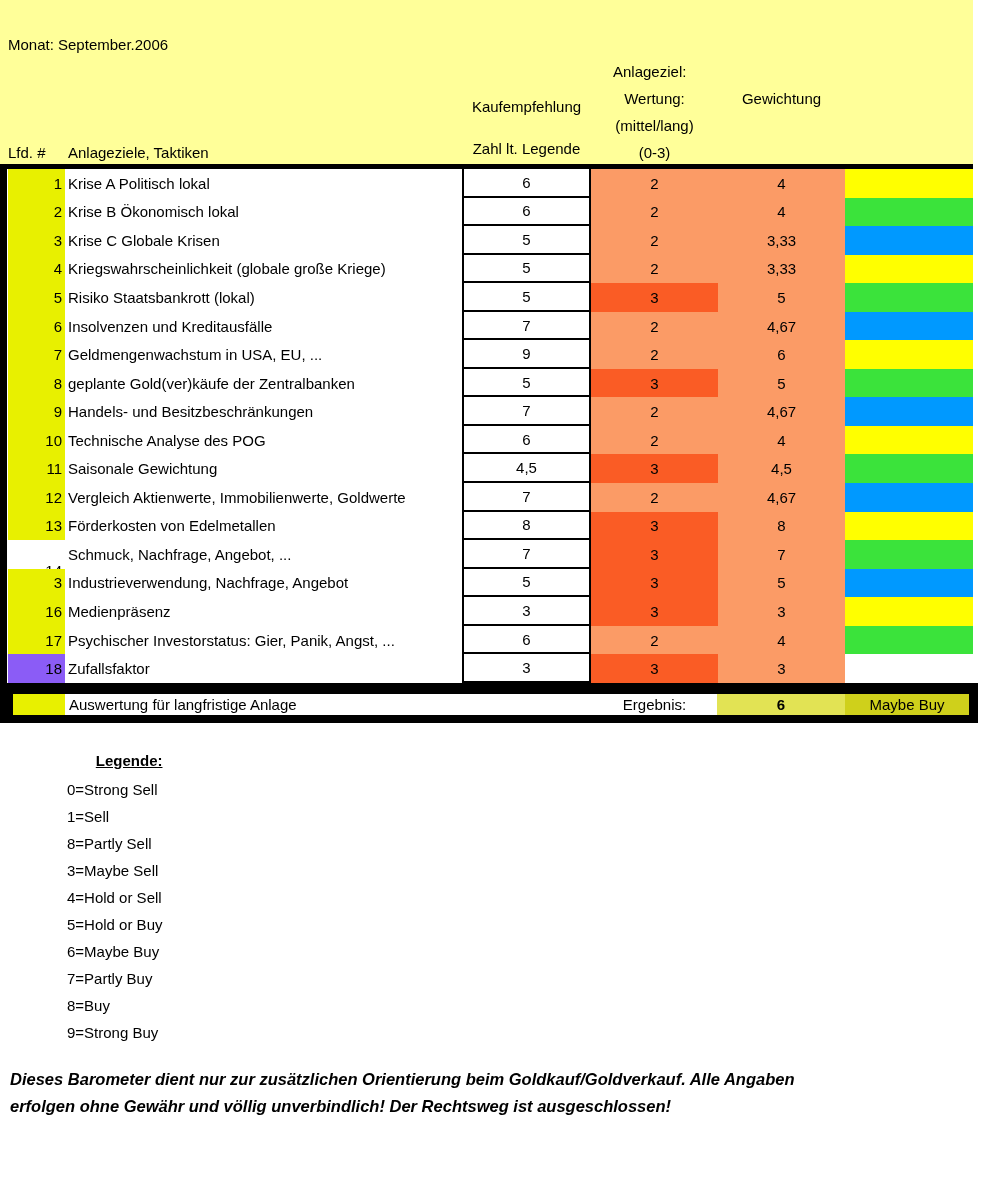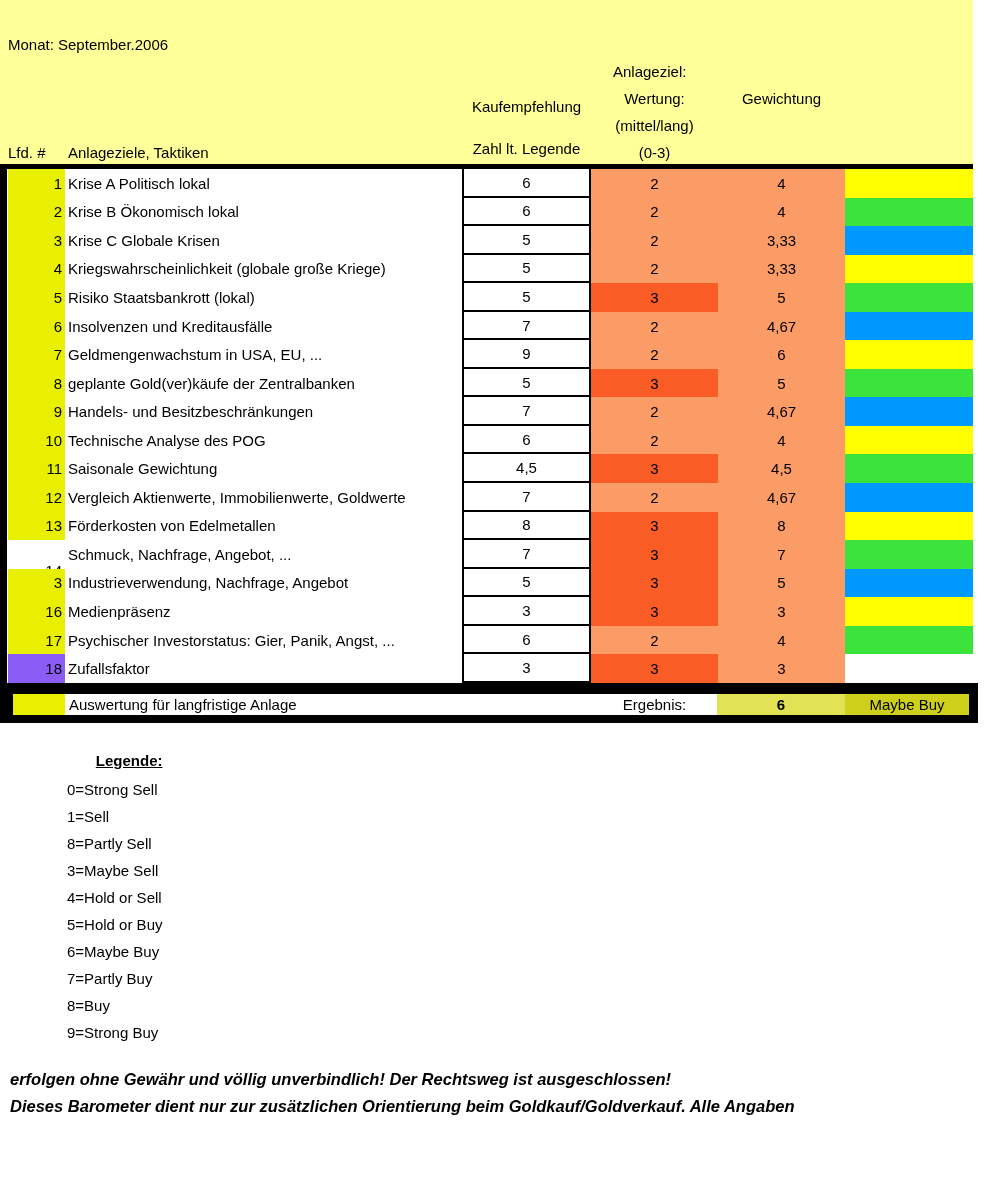--- a/index.html
+++ b/index.html
@@ -244,17 +244,17 @@
         <div class="legend-item">4=Hold or Sell</div>
         <div class="legend-item">5=Hold or Buy</div>
         <div class="legend-item">6=Maybe Buy</div>
         <div class="legend-item">7=Partly Buy</div>
         <div class="legend-item">8=Buy</div>
         <div class="legend-item">9=Strong Buy</div>
       </div>
   </div>
 
   <div id="disclaimer">
+    <div>Dieses Barometer dient nur zur zusätzlichen Orientierung beim Goldkauf/Goldverkauf. Alle Angaben</div>
     <div>erfolgen ohne Gewähr und völlig unverbindlich! Der Rechtsweg ist ausgeschlossen!</div>
-    <div>Dieses Barometer dient nur zur zusätzlichen Orientierung beim Goldkauf/Goldverkauf. Alle Angaben</div>
   </div>
 
 </div>
 
 </body></html>

